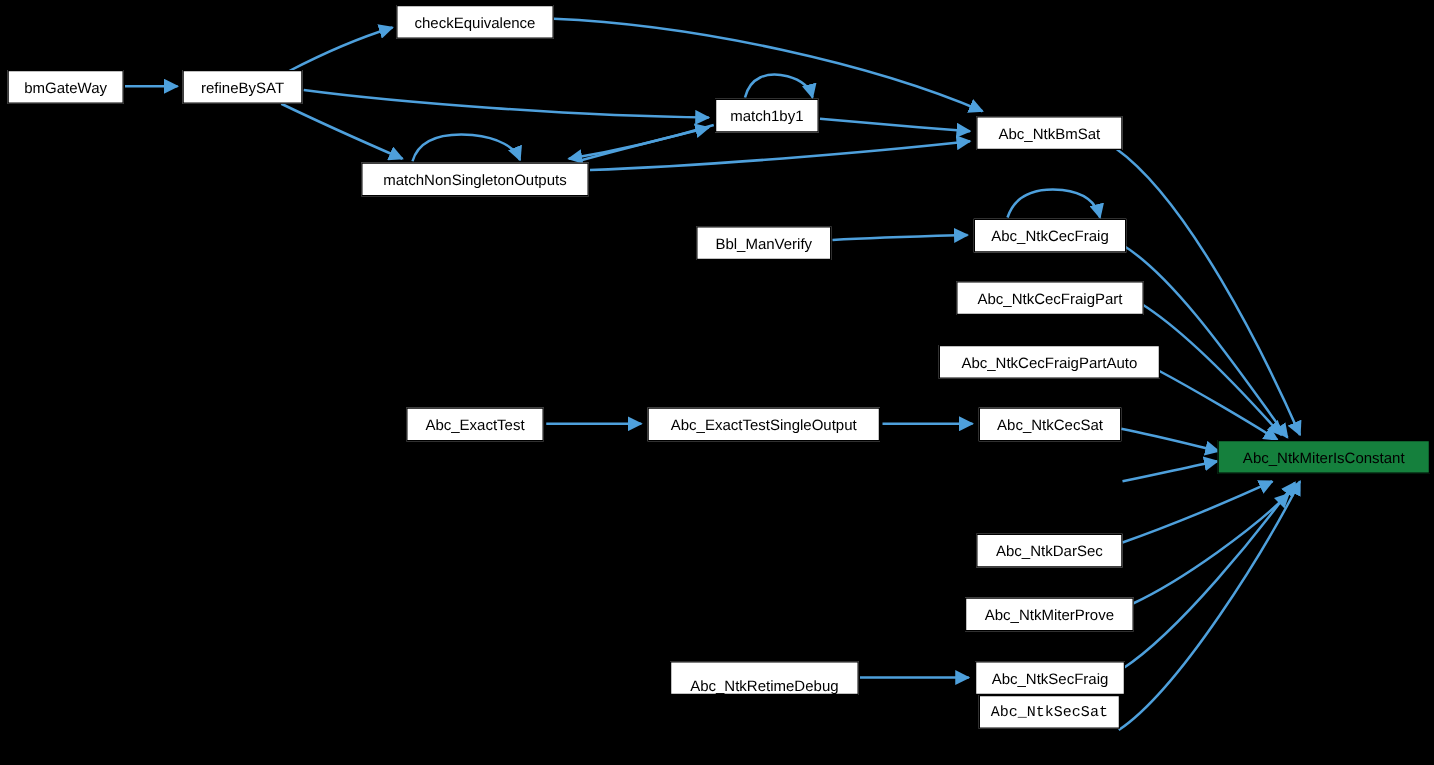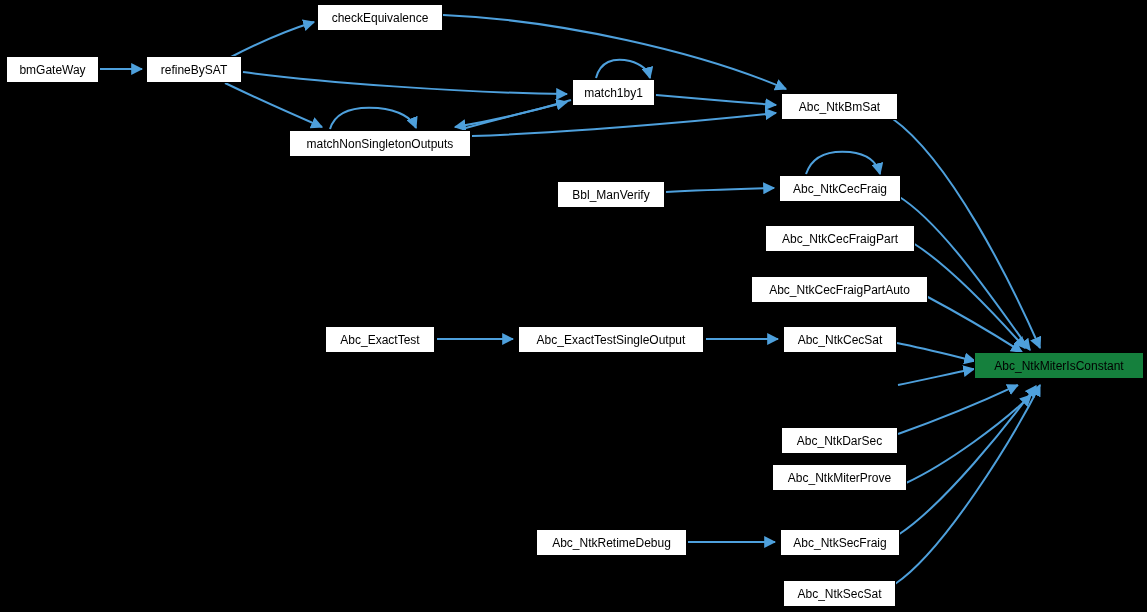--- a/index.html
+++ b/index.html
@@ -146,26 +146,26 @@
     </div>
   <div class="node" style="left:783px;top:326px;width:114px;height:27px;">
       <span>Abc_NtkCecSat</span>
     </div>
   <div class="node highlight" style="left:974px;top:352px;width:170px;height:27px;">
       <span>Abc_NtkMiterIsConstant</span>
     </div>
   <div class="node" style="left:781px;top:427px;width:117px;height:27px;">
       <span>Abc_NtkDarSec</span>
     </div>
-  <div class="node" style="left:772px;top:464px;width:135px;height:27px;text-align:center;">
+  <div class="node" style="left:772px;top:478px;width:135px;height:27px;text-align:center;">
       <span>Abc_NtkMiterProve</span>
     </div>
-  <div class="node" style="left:536px;top:529px;width:151px;height:27px;">
+  <div class="node" style="left:536px;top:529px;width:151px;height:27px;align-items:flex-end;">
       <span>Abc_NtkRetimeDebug</span>
     </div>
   <div class="node" style="left:780px;top:529px;width:120px;height:27px;">
       <span>Abc_NtkSecFraig</span>
     </div>
-  <div class="node" style="left:783px;top:580px;width:113px;height:27px;">
+  <div class="node" style="left:783px;top:556px;width:113px;height:27px;font-family:Liberation Mono, monospace;">
       <span>Abc_NtkSecSat</span>
     </div>
 
 </div>
 
 </body></html>

